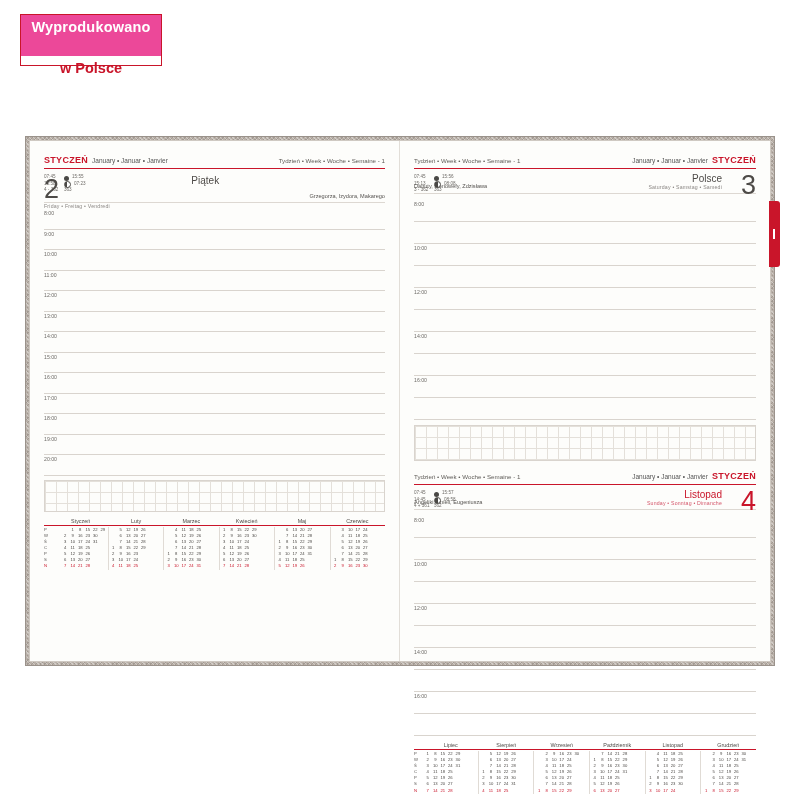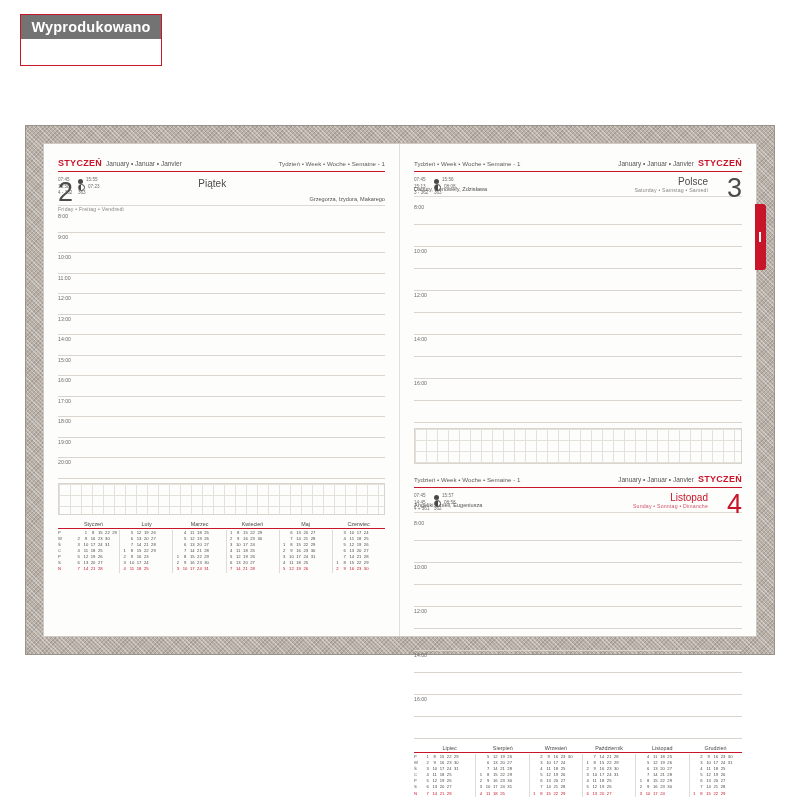--- a/index.html
+++ b/index.html
@@ -8,34 +8,34 @@
     font-family:"Liberation Sans", sans-serif;
     position:relative;overflow:hidden;
   }
   
   .badge{
     position:absolute;left:20px;top:14px;width:142px;height:52px;
     border:1.5px solid #c9152a;background:#ffffff;
     box-sizing:border-box;
   }
   .badge .line1{
-    background:#737373;color:#ffffff;font-weight:bold;font-size:14.5px;
-    text-align:center;line-height:24px;height:24px;letter-spacing:.2px;
+    background:#ec4899;color:#ffffff;font-weight:bold;font-size:14.5px;
+    text-align:center;line-height:24px;height:41px;letter-spacing:.2px;
   }
   .badge .line2{
     color:#c9152a;font-weight:bold;font-size:14.5px;text-align:center;
     line-height:25px;height:25px;
   }
   
   .book{
-    position:absolute;left:25px;top:125px;width:750px;height:530px;
+    position:absolute;left:25px;top:136px;width:750px;height:530px;
     background:#b9b0a8;
     border:1px solid #9a928b;
     box-sizing:border-box;
-    padding:17px;
+    padding:3px;
     background-image:
       repeating-linear-gradient(45deg, rgba(255,255,255,.35) 0 1px, transparent 1px 3px),
       repeating-linear-gradient(-45deg, rgba(120,112,105,.35) 0 1px, transparent 1px 3px);
   }
   .pages{
     position:relative;width:100%;height:100%;background:#fdfdfb;
     border:1px solid #cfc9c2;box-sizing:border-box;display:flex;
   }
   .page{position:relative;height:100%;box-sizing:border-box;padding:14px 14px 8px 14px;}
   .page.left{width:50%;border-right:1px solid #e2ded8;}
@@ -103,20 +103,21 @@
   .mc-month:first-child{border-left:none;}
   .mc-month .mc-row{display:flex;height:6.1px;line-height:6.1px;}
   .mc-month .mc-row span{flex:1;text-align:center;font-size:4.2px;color:#4d4a47;}
   .mc-row.sun span{color:#c9152a;}
 </style>
 </head>
 <body>
 
 <div class="badge">
   <div class="line1">Wyprodukowano</div>
+  <div class="line2">w Polsce</div>
 </div>
 
 <div class="book">
   <div class="pages">
 
     <div class="page left">
       <div class="dayhdr">
         <div class="month-row">
           <span class="month-name">STYCZEŃ</span>
           <span class="month-alt">January • Januar • Janvier</span>

